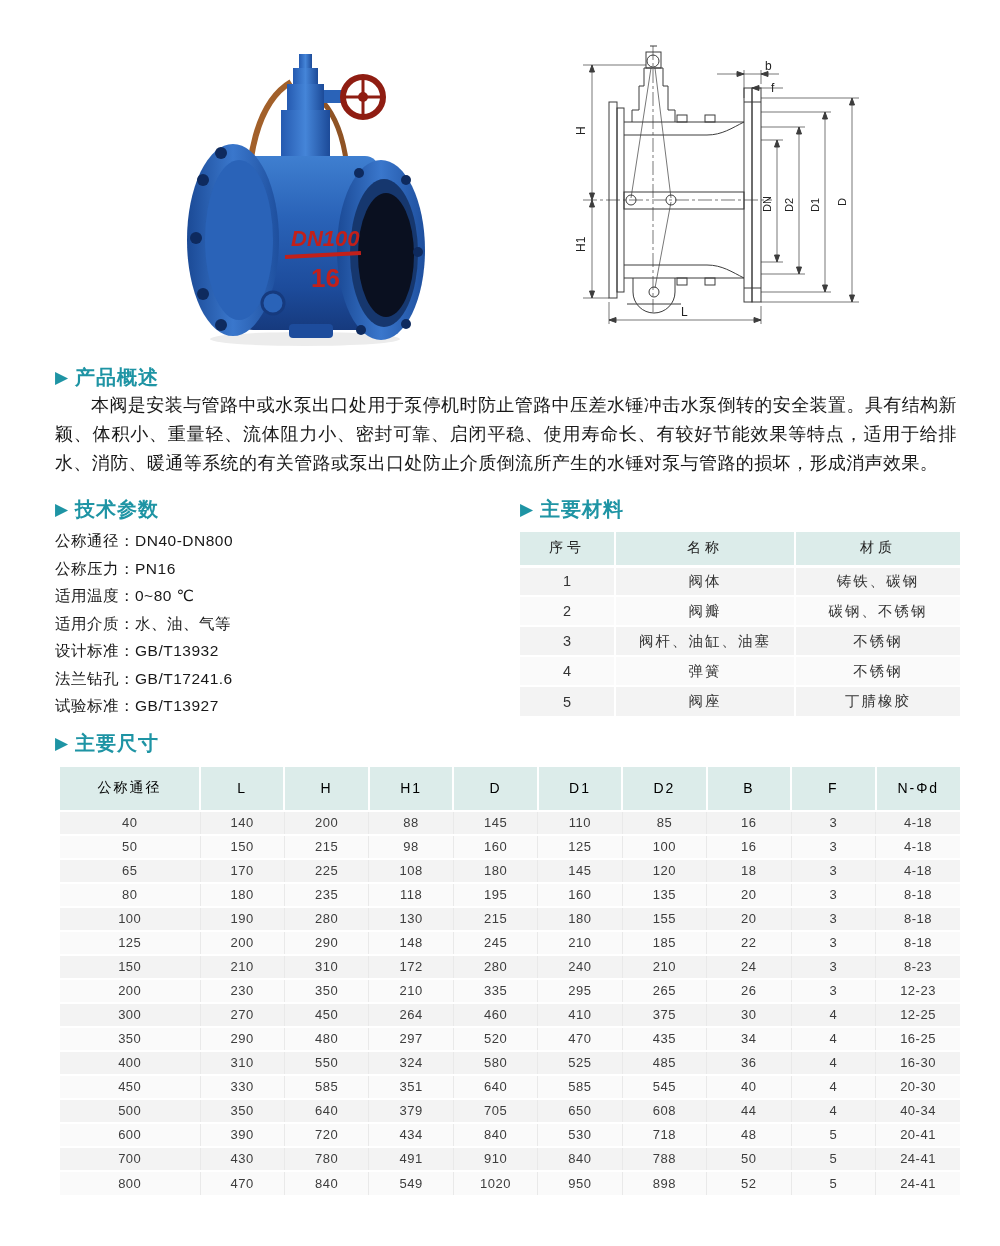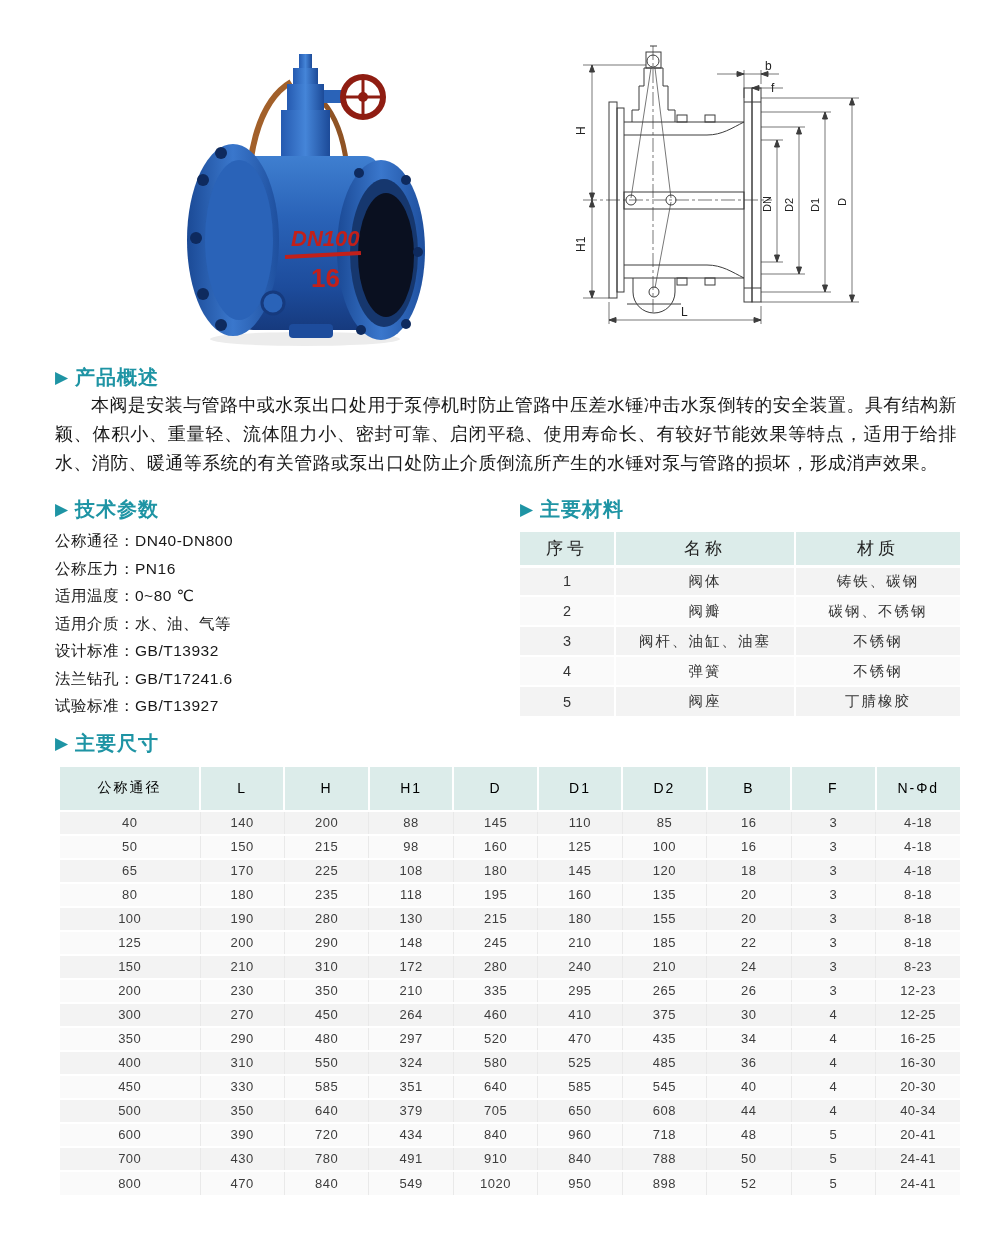--- a/index.html
+++ b/index.html
@@ -42,21 +42,21 @@
   .param-label { }
   .param-value { }
 
   
   table { border-collapse:collapse; table-layout:fixed; }
   th, td { text-align:center; vertical-align:middle; }
 
   
   .mat-table { width:440px; margin-top:9px; }
   .mat-table th {
-    background:#dcecea; height:34px; font-size:17px; font-weight:normal;
+    background:#dcecea; height:34px; font-size:14px; font-weight:normal;
     color:#222; letter-spacing:4px; border-left:2px solid #fff; border-bottom:3px solid #fff;
   }
   .mat-table th:first-child { border-left:none; }
   .mat-table td {
     height:30px; font-size:14.5px; color:#333; letter-spacing:2px;
     border-left:2px solid #fff; border-top:2px solid #fff;
   }
   .mat-table td:first-child { border-left:none; letter-spacing:0; }
   .mat-table tr:nth-child(odd)  td { background:#f3f3f3; }
   .mat-table tr:nth-child(even) td { background:#fafafa; }
@@ -513,21 +513,21 @@
             <td>44</td>
             <td>4</td>
             <td>40-34</td>
           </tr>
           <tr>
             <td>600</td>
             <td>390</td>
             <td>720</td>
             <td>434</td>
             <td>840</td>
-            <td>960</td>
+            <td>530</td>
             <td>718</td>
             <td>48</td>
             <td>5</td>
             <td>20-41</td>
           </tr>
           <tr>
             <td>700</td>
             <td>430</td>
             <td>780</td>
             <td>491</td>

